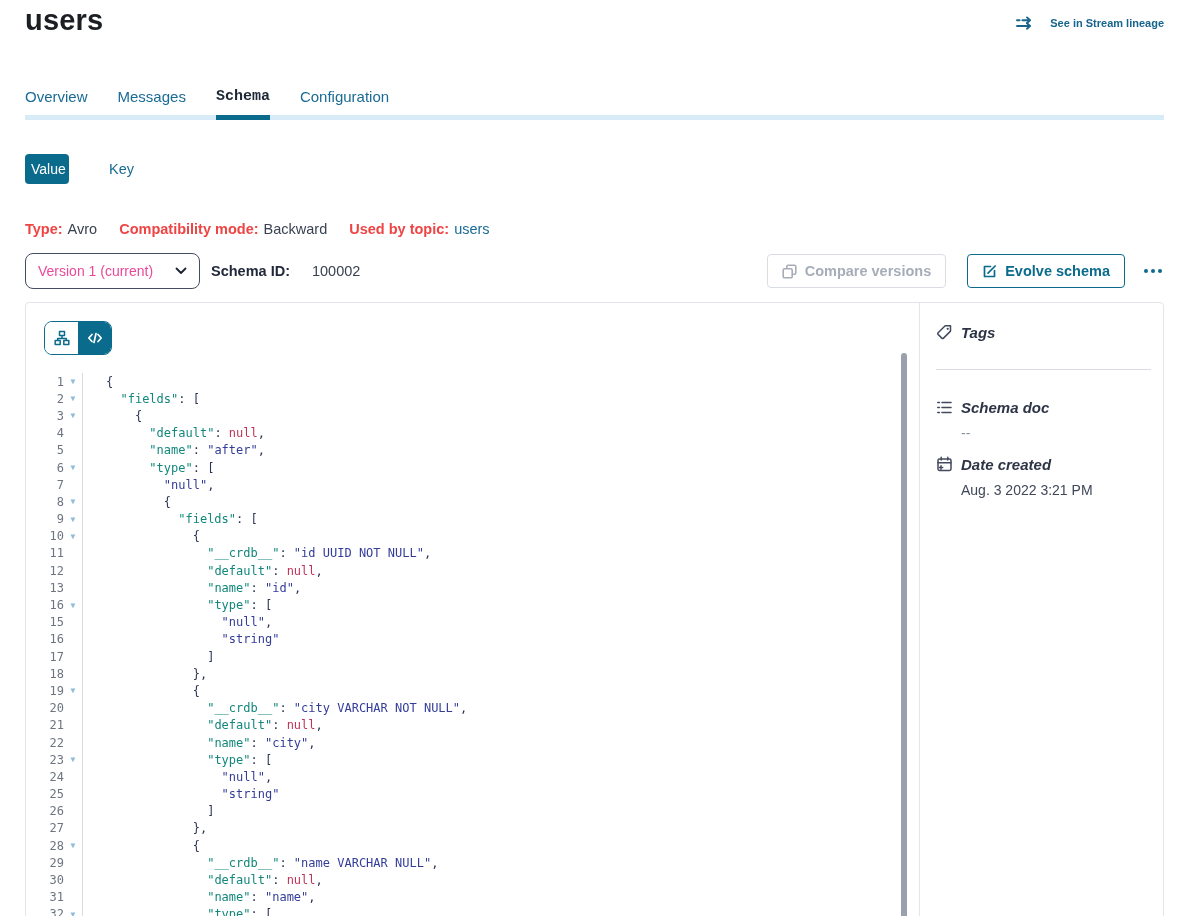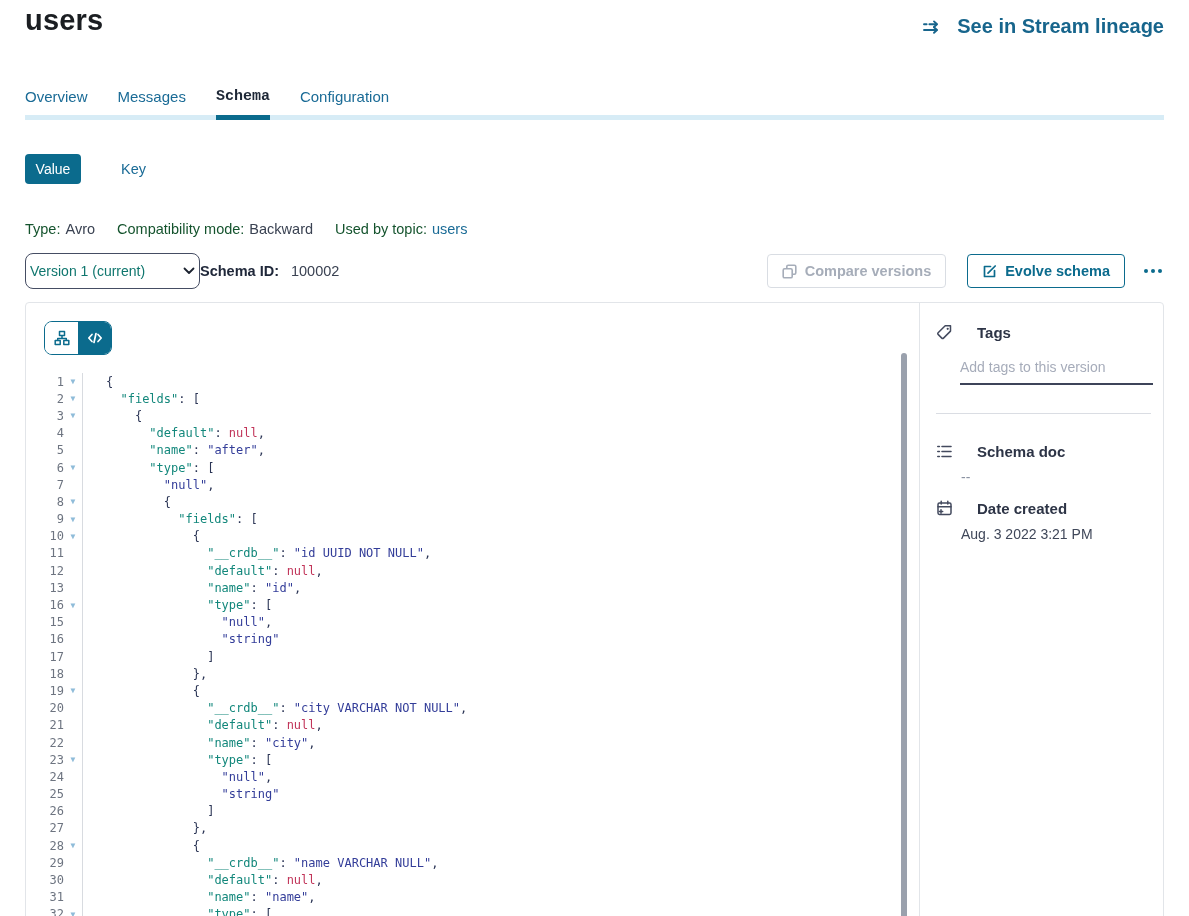--- a/index.html
+++ b/index.html
@@ -6,47 +6,47 @@
   html,body { margin:0; padding:0; background:#fff; }
   .page {
     position:relative; width:1189px; height:916px; overflow:hidden;
     background:#fff; font-family:"Liberation Sans", sans-serif; color:#3a4252;border-radius:13px;
   }
 
   
   .page-title { position:absolute; left:25px; top:4px; margin:0;
     font-size:29px; font-weight:700; color:#1b1e22; letter-spacing:.2px; }
   .lineage-link { position:absolute; right:25px; top:15px; display:flex; align-items:center; gap:17px;
-    color:#17658c; font-size:20px; font-weight:600; cursor:pointer; text-decoration:none; }
+    color:#17658c; font-size:11px; font-weight:600; cursor:pointer; text-decoration:none; }
 
   
   .tabs { position:absolute; left:25px; top:88px; display:flex; gap:30px; }
   .tab { font-size:15px; font-weight:500; color:#1a6b96; position:relative; cursor:pointer; text-decoration:none; }
   .tab.active { color:#1d2736; font-weight:600;font-family:Liberation Mono, monospace; }
   .tab.active::after { content:""; position:absolute; left:0; right:0; top:27px; height:5px; background:#0b6b8d; z-index:2; }
   .tab-track { position:absolute; left:25px; right:25px; top:115px; height:5px; background:#d7ecf6; }
 
   
   .vk-row { position:absolute; left:25px; top:154px; display:flex; align-items:center; }
-  .btn-value { width:56px; height:30px; background:#0b6b8d; color:#fff; border:none; border-radius:4px;
+  .btn-value { width:44px; height:30px; background:#0b6b8d; color:#fff; border:none; border-radius:4px;
     font-size:14px; font-family:inherit; cursor:pointer; }
   .key-link { margin-left:40px; color:#1a6b96; font-size:14.5px; font-weight:500; cursor:pointer; text-decoration:none; }
 
   
   .meta { position:absolute; left:25px; top:221px; font-size:14.5px; display:flex; gap:22px; color:#3a4252; }
-  .meta b { color:#14532d; font-weight:400; }
+  .meta b { color:#ef4444; font-weight:700; }
   .meta .pair { display:flex; gap:5px; }
   .meta a { color:#1a6b96; text-decoration:none; cursor:pointer; }
 
   
   .vbar { position:absolute; left:25px; right:25px; top:253px; display:flex; align-items:center; }
   .select { width:175px; height:36px; border:1px solid #454d63; border-radius:8px; background:#fff;
-    display:flex; align-items:center; justify-content:space-between; padding:0 4px;
-    font-size:14px; color:#0f766e; cursor:pointer; }
-  .sid { margin-left:0; font-size:14.5px; color:#3a4252; display:flex; gap:12px; }
+    display:flex; align-items:center; justify-content:space-between; padding:0 12px;
+    font-size:14px; color:#ec4899; cursor:pointer; }
+  .sid { margin-left:11px; font-size:14.5px; color:#3a4252; display:flex; gap:22px; }
   .sid b { color:#20283a; }
   .btn-compare { margin-left:auto; height:34px; padding:0 14px; border:1px solid #d9dde3; border-radius:4px;
     background:#fff; color:#a6adb9; font-size:14.5px; font-weight:600; font-family:inherit;
     display:flex; align-items:center; gap:8px; cursor:default; }
   .btn-evolve { margin-left:21px; height:34px; padding:0 14px; border:1px solid #0b6b8d; border-radius:4px;
     background:#fff; color:#0b6b8d; font-size:14.5px; font-weight:600; font-family:inherit;
     display:flex; align-items:center; gap:8px; cursor:pointer; }
   .more { margin-left:17px; display:flex; gap:3px; padding:6px 2px; background:none; border:none; cursor:pointer; }
   .more i { width:4px; height:4px; border-radius:50%; background:#0b6b8d; display:block; }
 
@@ -70,22 +70,22 @@
   .lc { padding-left:23px; white-space:pre; color:#2b3555; }
   .tk-k { color:#12877b; }
   .tk-s { color:#333d99; }
   .tk-a { color:#c13459; }
   .tk-p { color:#2b3555; }
   .sb-thumb { position:absolute; right:12px; top:50px; width:6px; height:620px;
     background:#9aa1ad; border-radius:3px; cursor:pointer; }
 
   
   .side { width:244px; flex:none; border-left:1px solid #e2e5e9; padding:21px 12px 0 16px; }
-  .side h3 { display:flex; gap:24px; margin:0;
-    font-size:15px; font-weight:700; color:#2d3446; }
+  .side h3 { display:flex; gap:8px; margin:0;
+    font-size:15px; font-weight:700; color:#2d3446;font-style:italic; }
   .side .icn { color:#434a5e; display:flex; flex:none; }
   .tags-input { display:block; margin:18px 0 0 24px; width:193px; border:none;
     border-bottom:2px solid #3d4459; padding:0 0 8px 0; outline:none; background:transparent;
     font-size:14px; color:#3f4759; font-family:inherit; }
   .tags-input::placeholder { color:#a6acba; }
   .side hr { border:none; border-top:1px solid #dadde3; margin:28px 0 0 0; }
   .sec-doc { margin-top:29px; }
   .sec-date { margin-top:15px; }
   .side .val { margin:9px 0 0 25px; font-size:14px; color:#3f4759; }
   .side .val.muted { color:#8b93a2; }
@@ -371,21 +371,20 @@
       <section>
         <h3>
           <span class="icn">
             <svg width="17" height="17" viewBox="0 0 17 17" fill="none" stroke="currentColor" stroke-width="1.5" stroke-linejoin="round">
               <path d="M9.2 1.8h5.3v5.3l-7 7a1.2 1.2 0 0 1-1.7 0L2.1 10.4a1.2 1.2 0 0 1 0-1.7l7.1-6.9z"></path>
               <circle cx="11.7" cy="4.8" r="1.1" fill="currentColor" stroke="none"></circle>
             </svg>
           </span>
           <span>Tags</span>
         </h3>
-        <input class="tags-input" type="text" placeholder="Add tags to this version" style="">
       </section>
 
       <hr>
 
       <section class="sec-doc">
         <h3>
           <span class="icn">
             <svg width="17" height="17" viewBox="0 0 17 17" fill="none" stroke="currentColor" stroke-width="1.6" stroke-linecap="round">
               <path d="M6 3.5h9M6 8.5h9M6 13.5h9"></path>
                 <path d="M1.8 3.5h1.6M1.8 8.5h1.6M1.8 13.5h1.6"></path>

